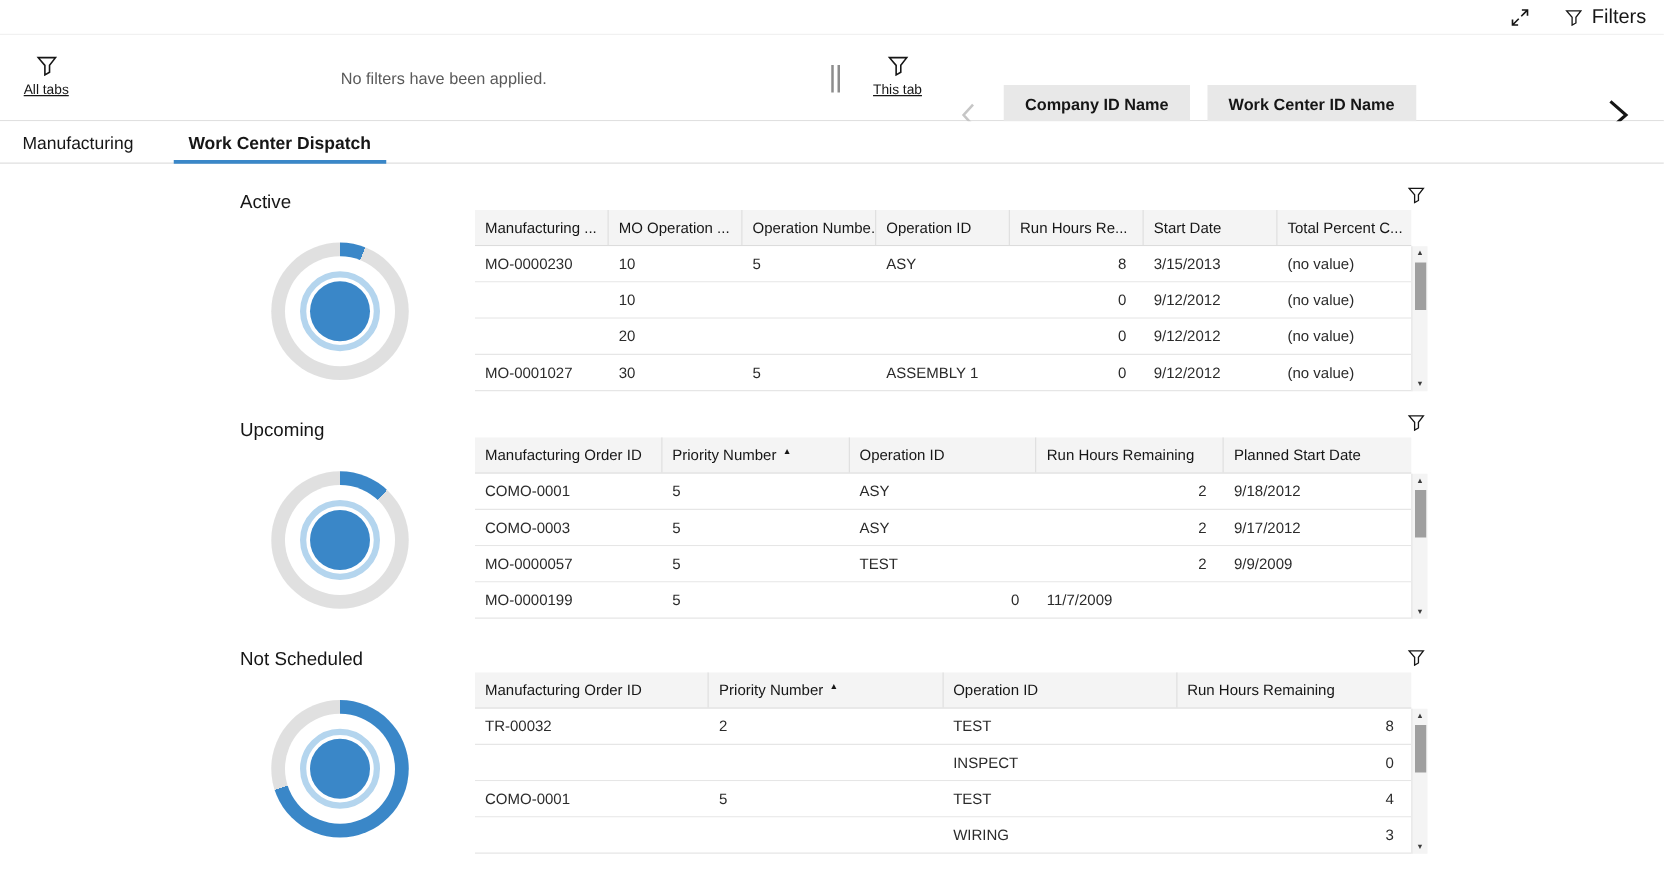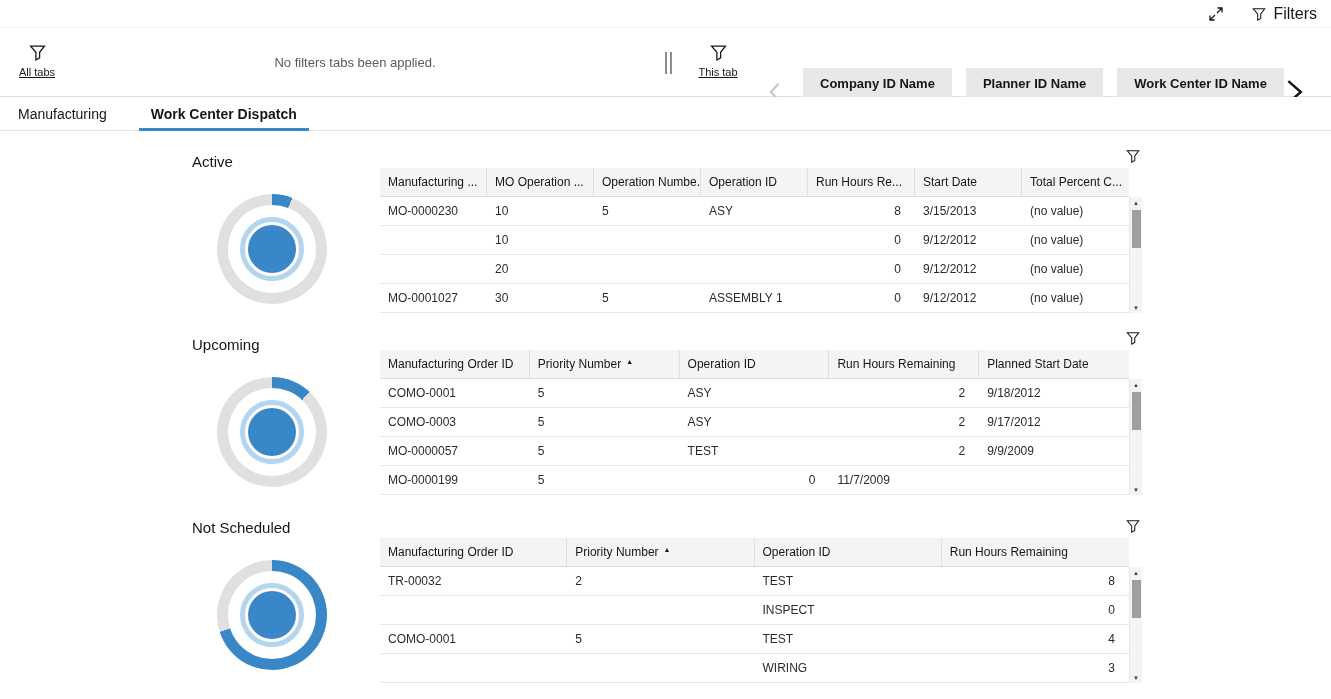--- a/index.html
+++ b/index.html
@@ -105,21 +105,21 @@
 <div class="filterbar">
   <div class="icon-stack all-tabs">
     <span>
       <svg width="17" height="17" viewBox="0 0 16 16">
           <path d="M1.5 2h13L10 7.8V13l-3.5 2V7.8L1.5 2z" fill="none" stroke="#161616" stroke-width="1.2"></path>
         </svg>
     </span>
     <span class="lbl">All tabs</span>
   </div>
 
-  <div class="no-filters">No filters tabs been applied.</div>
+  <div class="no-filters">No filters have been applied.</div>
 
   <div class="divider-handle">
       <i></i>
       <i></i>
     </div>
 
   <div class="icon-stack this-tab">
     <span>
       <svg width="17" height="17" viewBox="0 0 16 16">
           <path d="M1.5 2h13L10 7.8V13l-3.5 2V7.8L1.5 2z" fill="none" stroke="#161616" stroke-width="1.2"></path>
@@ -129,21 +129,20 @@
   </div>
 
   <span class="chev chev-left">
     <svg width="18" height="22" viewBox="0 0 12 16">
         <polyline points="8.5,2 3,8 8.5,14" fill="none" stroke="#c6c6c6" stroke-width="1.5"></polyline>
       </svg>
   </span>
 
   <div class="chips">
     <div class="chip">Company ID Name</div>
-    <div class="chip">Planner ID Name</div>
     <div class="chip">Work Center ID Name</div>
   </div>
 
   <span class="chev chev-right">
     <svg width="22" height="28" viewBox="0 0 14 18">
         <polyline points="4,2 12,9 4,16" fill="none" stroke="#161616" stroke-width="1.6"></polyline>
       </svg>
   </span>
 </div>
 

